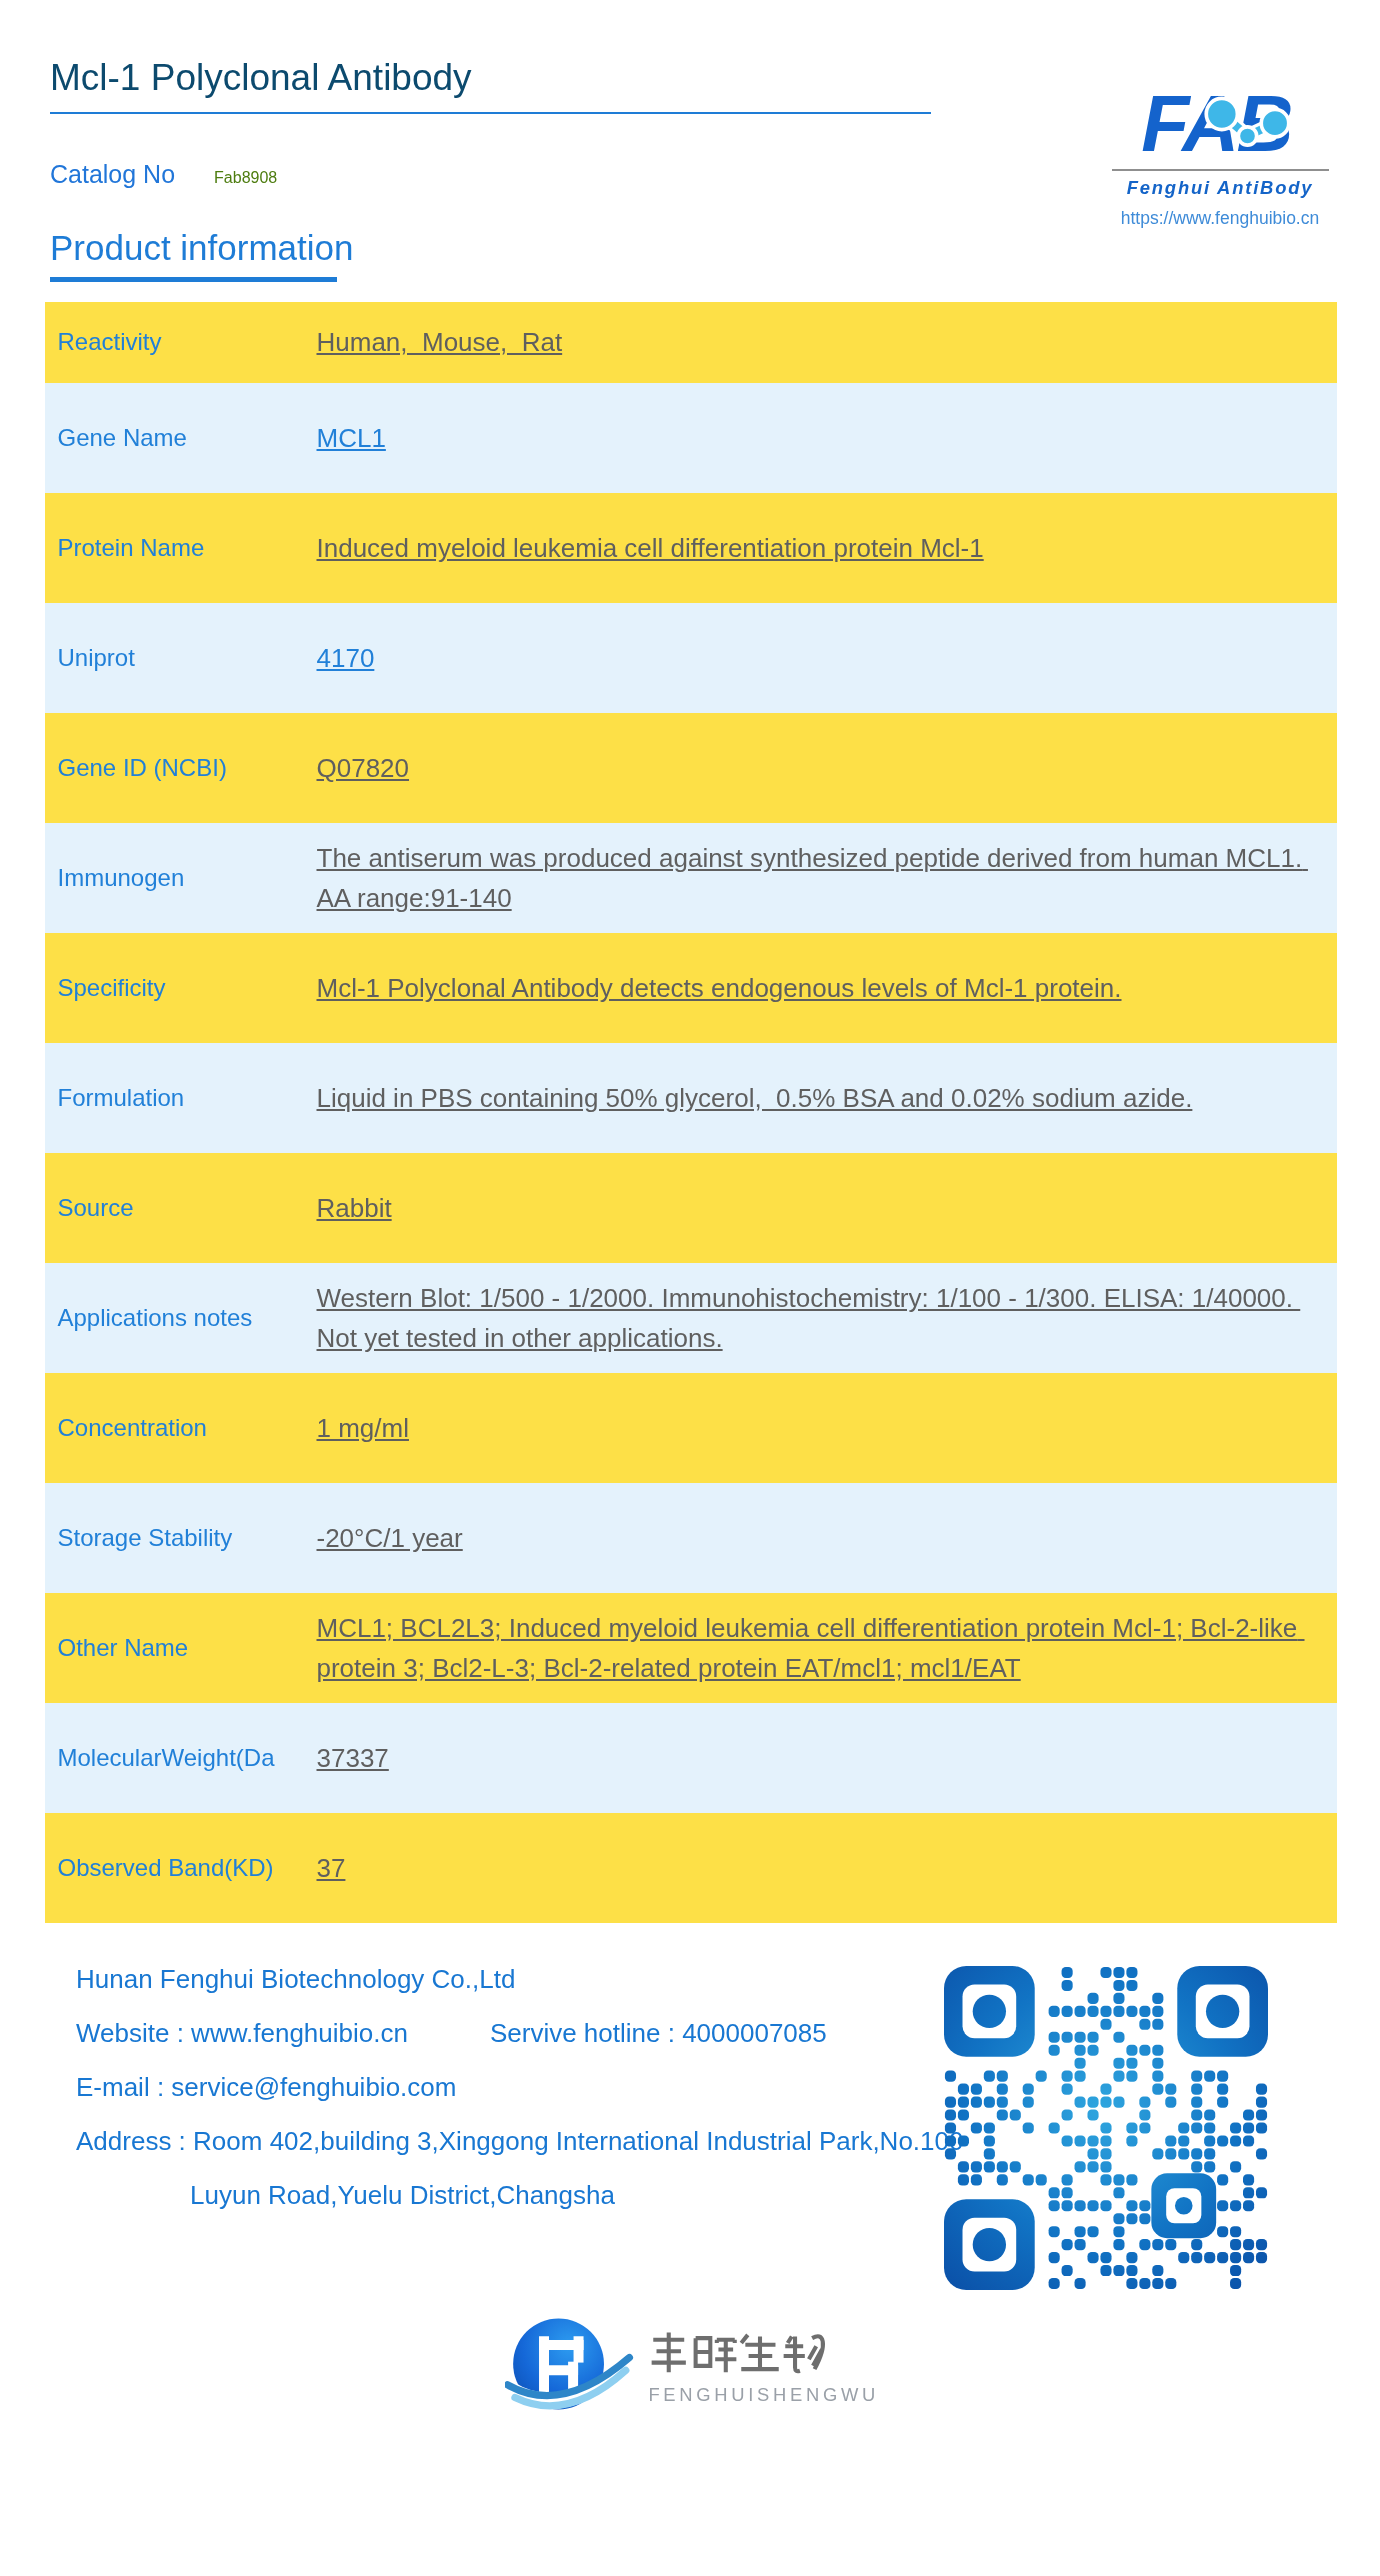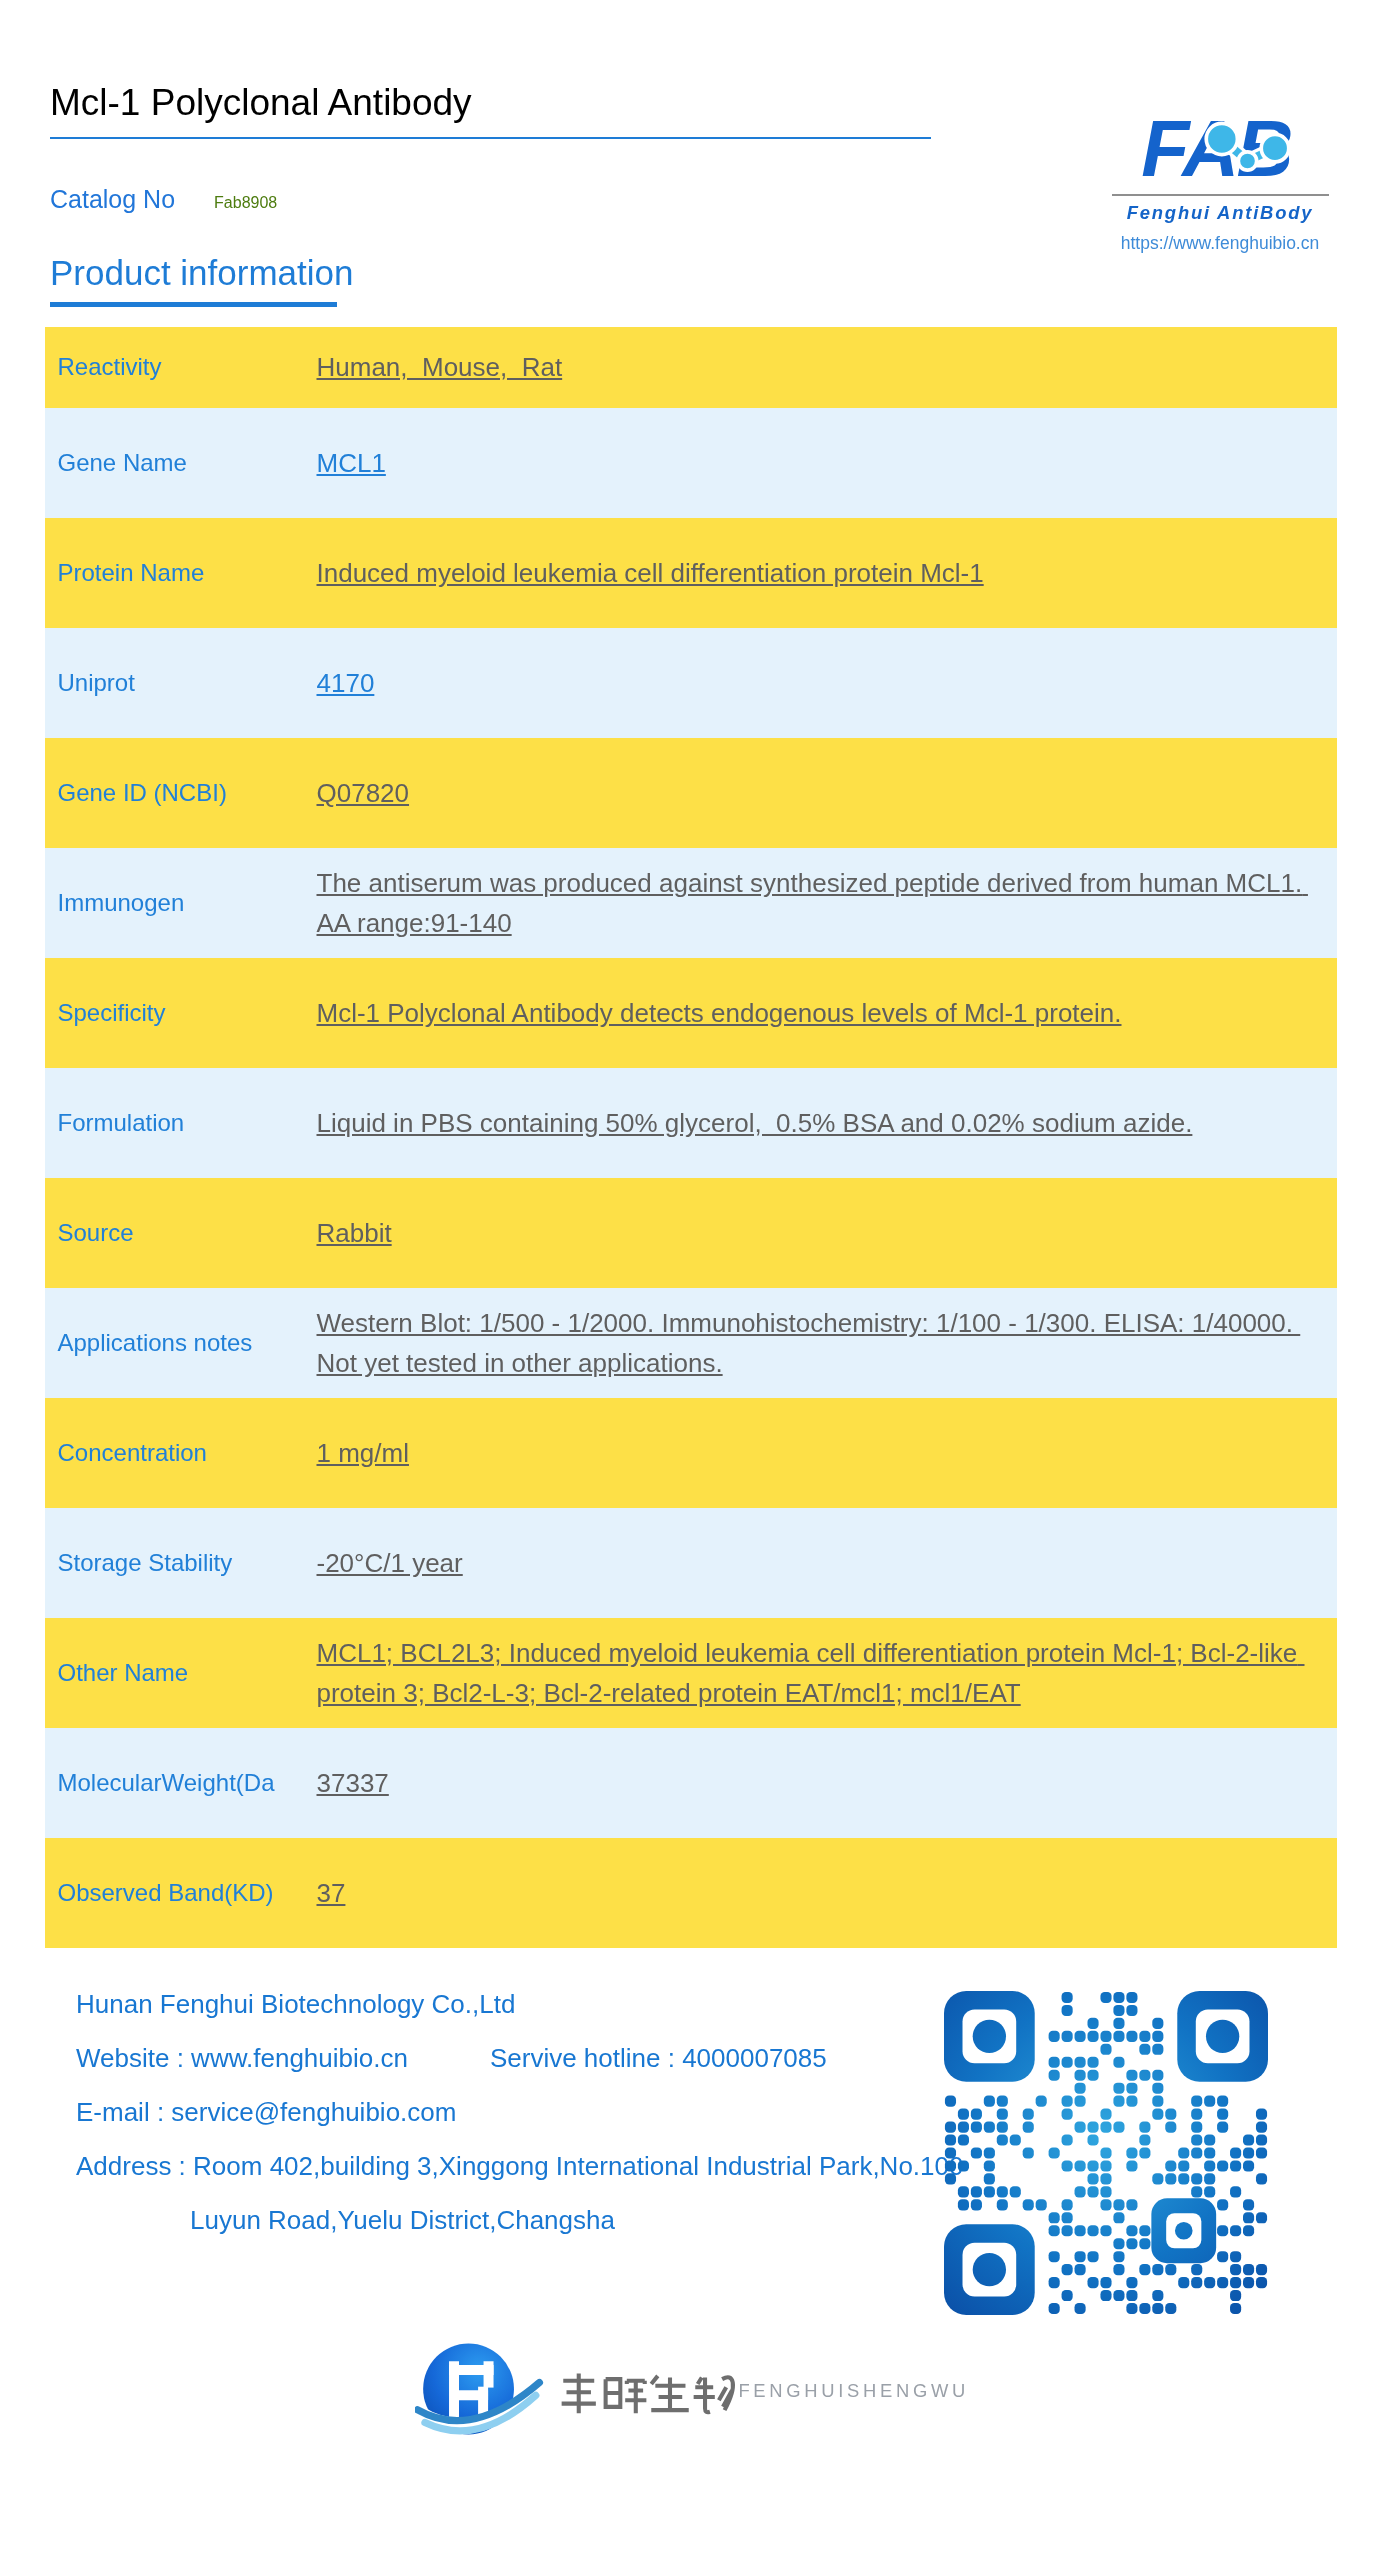--- a/index.html
+++ b/index.html
@@ -1,21 +1,21 @@
 <!DOCTYPE html>
 <html style="font-size:14.7px"><head>
 <meta charset="utf-8">
 <style>
   * { margin:0; padding:0; box-sizing:border-box; }
   html,body { width:1380px; height:2576px; background:#ffffff; overflow:hidden;
     font-family:"Liberation Sans","DejaVu Sans",sans-serif; }
   .page { position:relative; width:1380px; height:2576px; padding:0 46px 0 50px; }
 
   
-  .title { margin-top:82px; font-size:37px; font-weight:500; color:#000000; letter-spacing:0; }
+  .title { margin-top:57px; font-size:37px; font-weight:500; color:#0c4a6e; letter-spacing:0; }
   .title-underline { margin-top:13px; width:881px; height:1.8px; background:#1E7CD6; }
 
   .fab-logo { position:absolute; top:24px; right:48px; width:224px; text-align:center; }
   .fab-logo svg { display:block; margin:0 auto; }
   .fab-rule { width:217px; height:1.8px; background:#8f8f8f; margin:0 auto; }
   .fab-sub { margin-top:6.4px; font-size:18.4px; font-weight:bold; font-style:italic;
     color:#1464C8; letter-spacing:1.8px; white-space:nowrap; }
   .fab-url { margin-top:9.2px; font-size:17.5px; color:#3E8BD8; white-space:nowrap; }
 
   .catalog { margin-top:46px; display:flex; align-items:baseline; }
@@ -39,21 +39,21 @@
   .bottom-section { position:relative; margin-top:29px; }
   .footer-lines { padding-left:26px; }
   .footer-lines p { font-size:26px; line-height:54px; color:#1877D2; white-space:nowrap; }
   .hotline-part { margin-left:82px; }
   .addr2 { padding-left:114px; }
 
   .qr-wrap { position:absolute; top:14.7px; right:66px; width:324px; height:324px; }
 
   .logo-row { margin-top:92px; display:flex; justify-content:center; align-items:center; }
   .logo-badge { width:138px; height:109px; flex:none; margin-right:5.5px; }
-  .logo-texts { display:flex; flex-direction:row; justify-content:center; }
+  .logo-texts { display:flex; flex-direction:column; justify-content:center; }
   .cjk-name svg { display:block; }
   .latin-name { margin-top:9.2px; font-size:18.4px; color:#9aa0a8; letter-spacing:3.7px; }
 </style>
 </head>
 <body>
 
 <div class="page">
 
   <div class="fab-logo">
     <svg width="224" height="88" viewBox="0 0 244 96">

